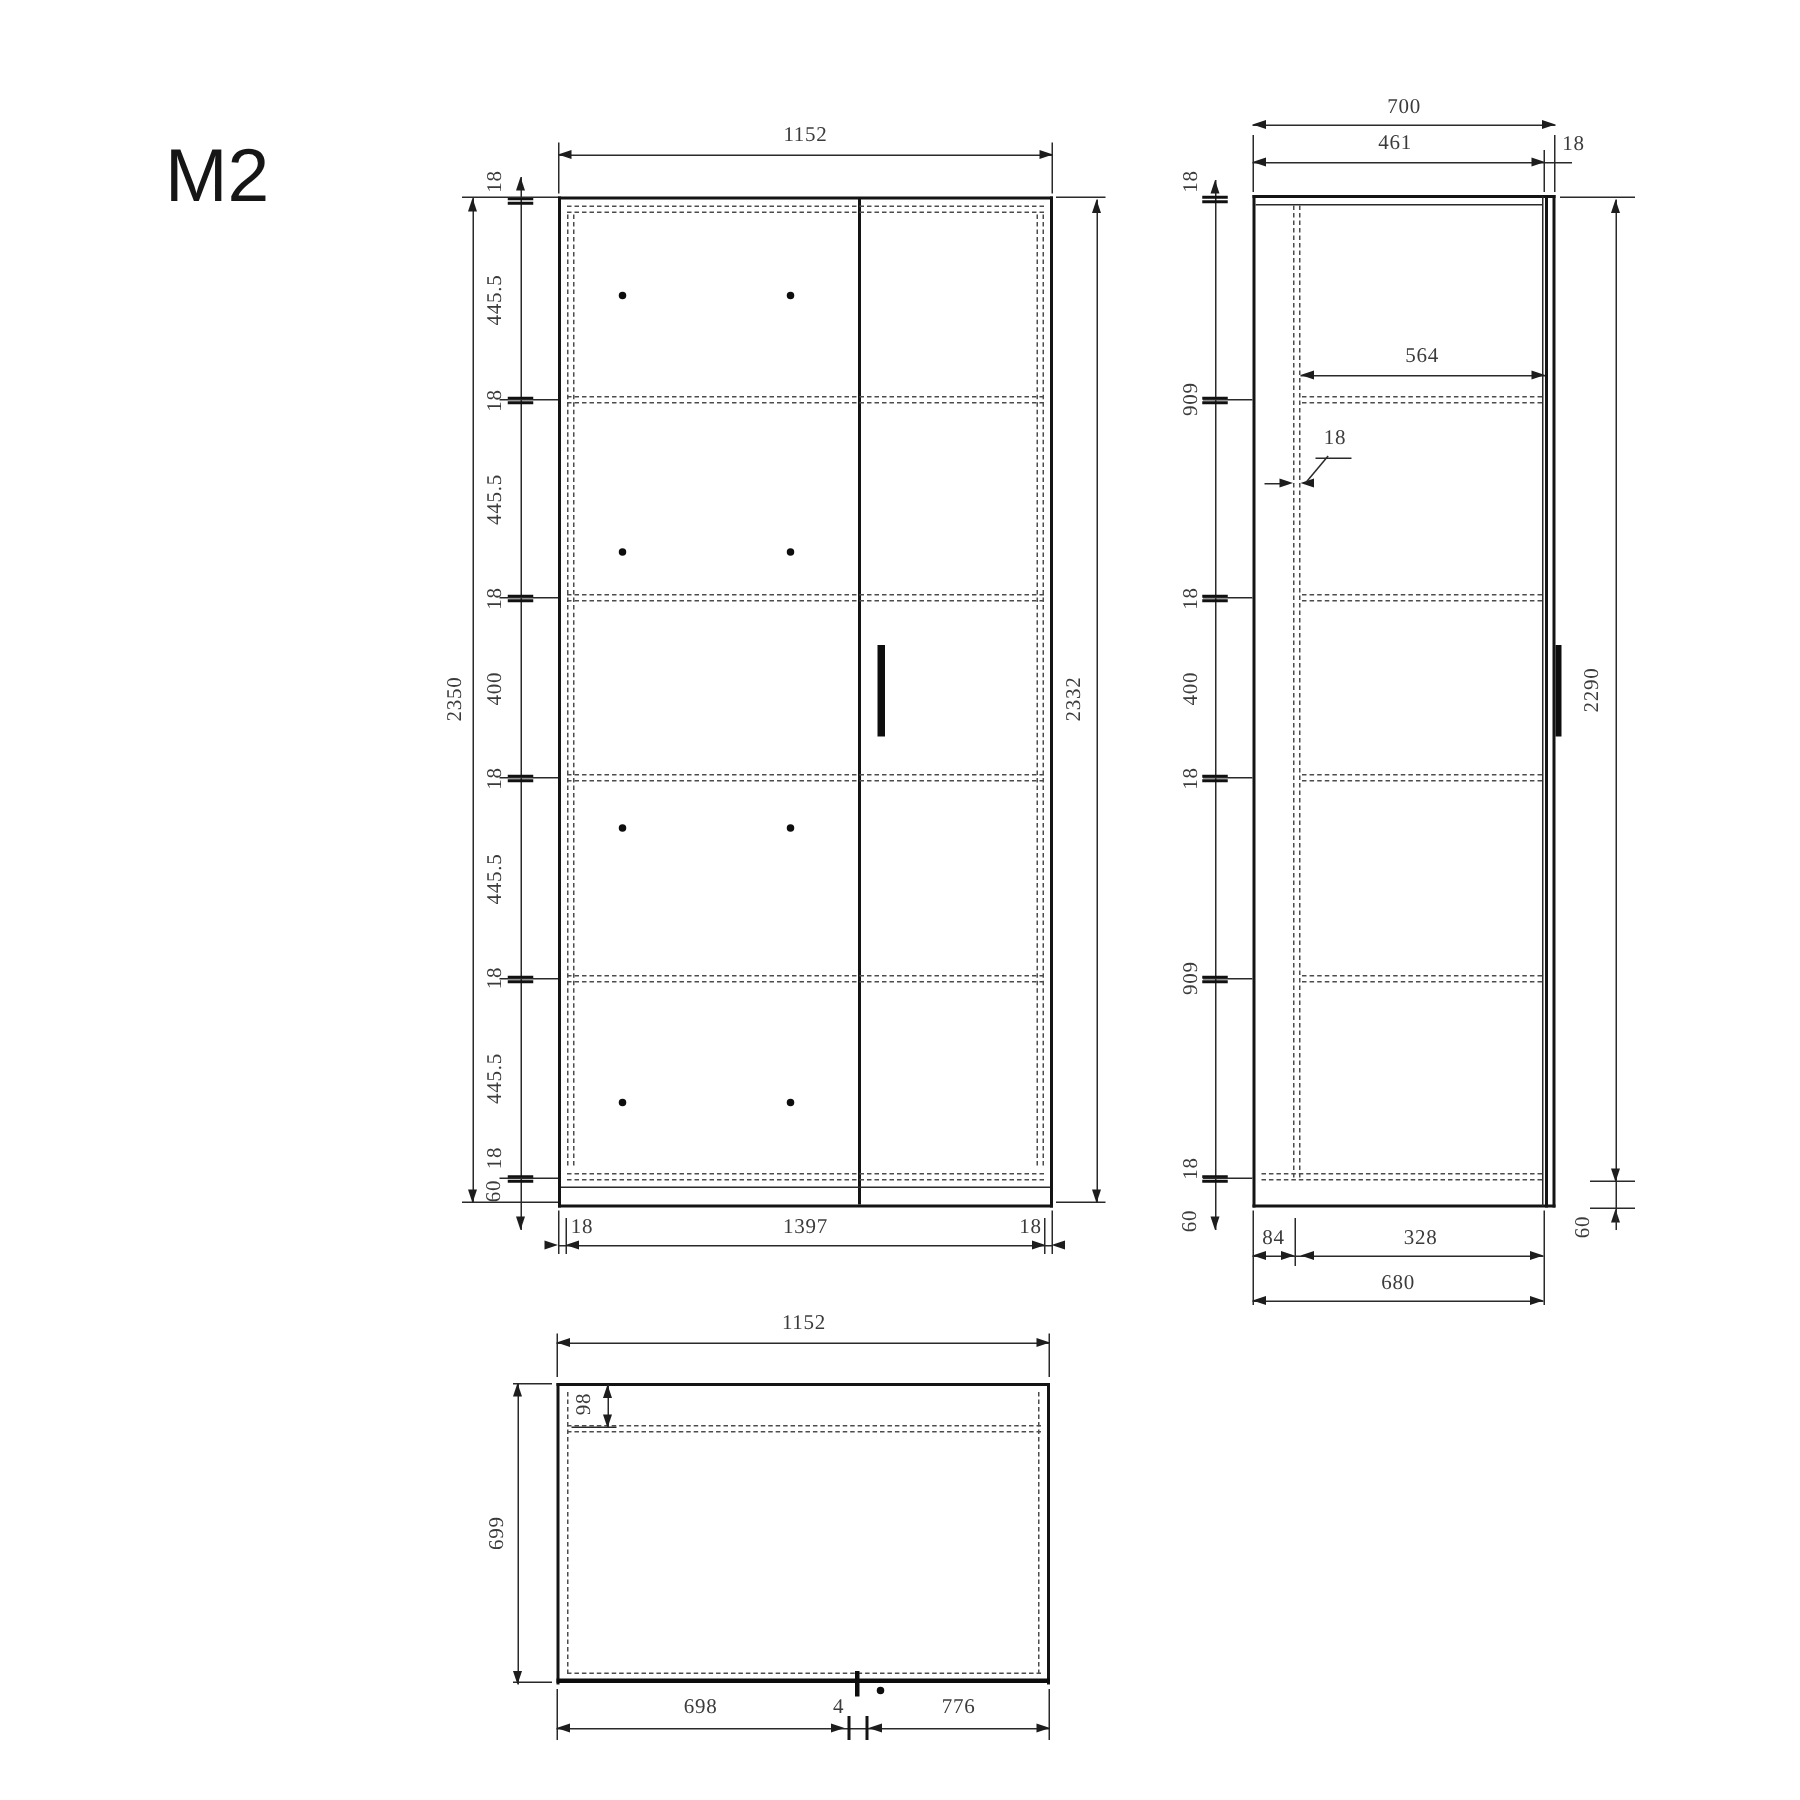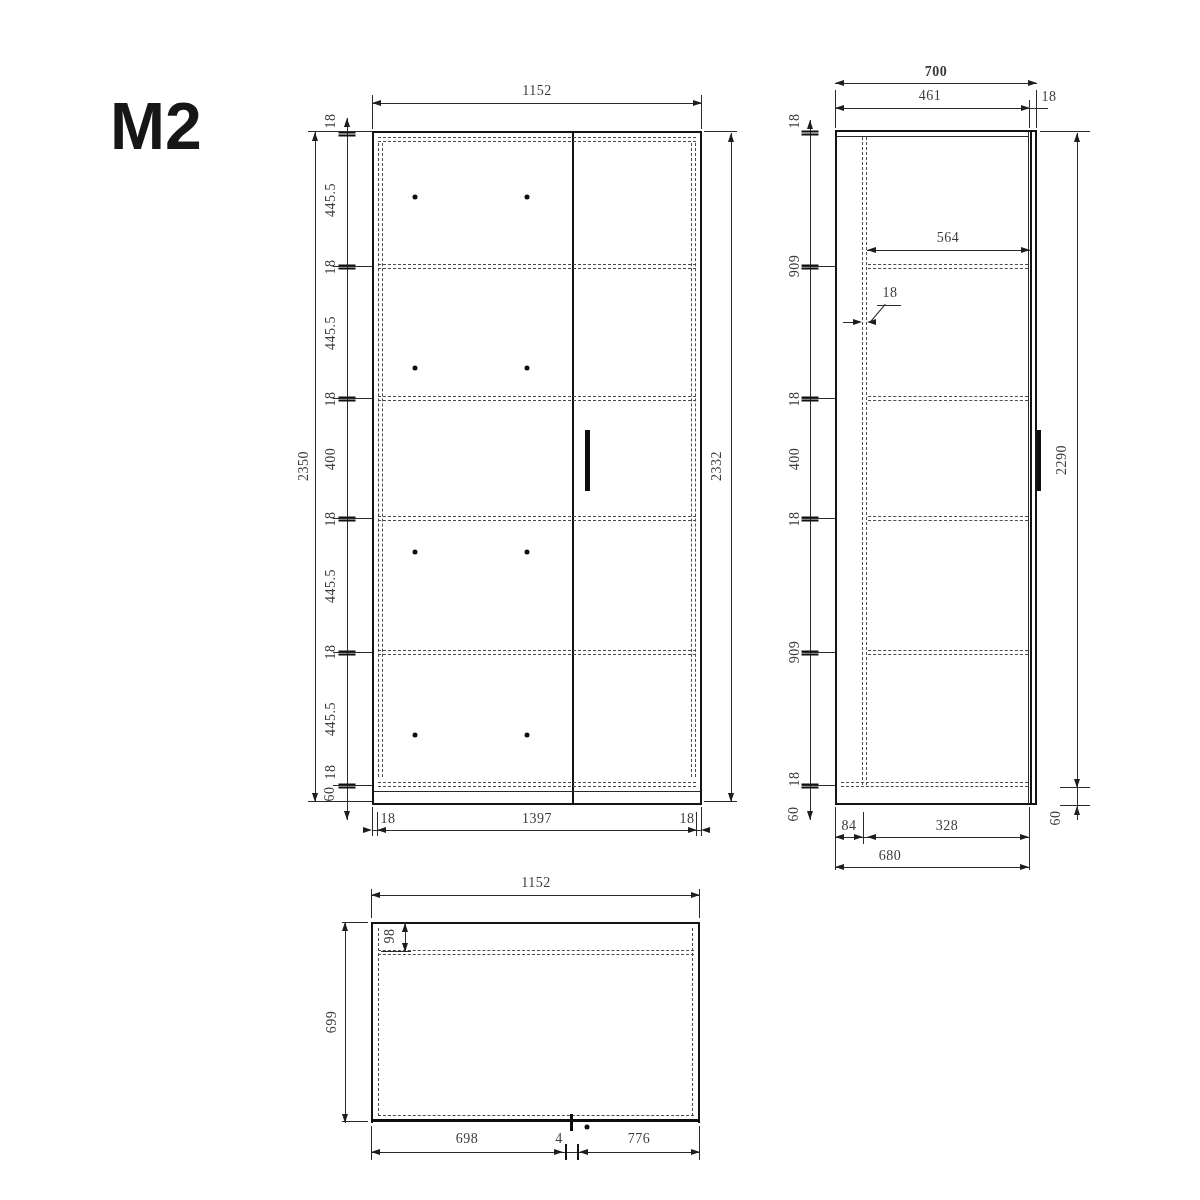--- a/index.html
+++ b/index.html
@@ -14,21 +14,21 @@
   .lv3{position:absolute;width:3px;background:#0c0c0c;}
   
   .dh{position:absolute;height:0;border-top:1px dashed #4c4c4c;}
   .dv{position:absolute;width:0;border-left:1px dashed #4c4c4c;}
   
   .bandh{position:absolute;height:5px;border-top:1px dashed #4c4c4c;border-bottom:1px dashed #4c4c4c;box-sizing:border-box;}
   .bandv{position:absolute;width:5px;border-left:1px dashed #4c4c4c;border-right:1px dashed #4c4c4c;box-sizing:border-box;}
   
   .lab{position:absolute;font-size:14px;color:#3b3b3b;white-space:nowrap;transform:translate(-50%,-50%);letter-spacing:0.5px;}
   .vlab{position:absolute;font-size:14px;color:#3b3b3b;white-space:nowrap;transform:translate(-50%,-50%) rotate(-90deg);letter-spacing:0.5px;}
-  .title{position:absolute;font-family:"Liberation Sans",sans-serif;font-weight:bold;font-size:66px;color:#161616;}
+  .title{position:absolute;font-family:"Liberation Sans",sans-serif;font-weight:normal;font-size:50px;color:#161616;}
   
   .ar{position:absolute;width:0;height:0;border:solid transparent;}
   .ar.l{border-width:3.5px 9px 3.5px 0;border-right-color:#1d1d1d;}
   .ar.r{border-width:3.5px 0 3.5px 9px;border-left-color:#1d1d1d;}
   .ar.u{border-width:0 3.5px 9px 3.5px;border-bottom-color:#1d1d1d;}
   .ar.d{border-width:9px 3.5px 0 3.5px;border-top-color:#1d1d1d;}
   
   .tk{position:absolute;width:17px;height:5px;border-top:2px solid #111;border-bottom:2px solid #111;box-sizing:border-box;transform:translate(-50%,-50%);}
   .dot{position:absolute;width:5px;height:5px;background:#0e0e0e;border-radius:50%;transform:translate(-50%,-50%);}
   .handle{position:absolute;background:#0e0e0e;}
@@ -139,21 +139,21 @@
   <div class="bandh" style="left:868px;top:516px;width:160px;"></div>
   <div class="bandh" style="left:868px;top:650px;width:160px;"></div>
   <div class="bandh" style="left:841px;top:782px;width:187px;"></div>
   <div class="handle" style="left:1037px;top:430px;width:4px;height:61px;"></div>
 
   <div class="lv" style="left:835px;top:90px;height:38px;"></div>
   <div class="lv" style="left:1036px;top:90px;height:38px;"></div>
   <div class="lh" style="left:835px;top:83px;width:202px;"></div>
   <div class="ar l" style="left:835px;top:80px;"></div>
   <div class="ar r" style="left:1028px;top:80px;"></div>
-  <div class="lab" style="left:936px;top:72px;font-weight:bold;">700</div>
+  <div class="lab" style="left:936px;top:72px;">700</div>
   <div class="lv" style="left:1029px;top:100px;height:28px;"></div>
   <div class="lh" style="left:835px;top:108px;width:195px;"></div>
   <div class="lh" style="left:1030px;top:108px;width:18px;"></div>
   <div class="ar l" style="left:835px;top:105px;"></div>
   <div class="ar r" style="left:1021px;top:105px;"></div>
   <div class="lab" style="left:930px;top:96px;">461</div>
   <div class="lab" style="left:1049px;top:97px;">18</div>
 
   <div class="lh" style="left:867px;top:250px;width:163px;"></div>
   <div class="ar l" style="left:867px;top:247px;"></div>
@@ -208,21 +208,21 @@
   <div class="lh" style="left:835px;top:837px;width:194px;"></div>
   <div class="ar l" style="left:835px;top:834px;"></div>
   <div class="ar r" style="left:854px;top:834px;"></div>
   <div class="ar l" style="left:867px;top:834px;"></div>
   <div class="ar r" style="left:1020px;top:834px;"></div>
   <div class="lab" style="left:849px;top:826px;">84</div>
   <div class="lab" style="left:947px;top:826px;">328</div>
   <div class="lh" style="left:835px;top:867px;width:194px;"></div>
   <div class="ar l" style="left:835px;top:864px;"></div>
   <div class="ar r" style="left:1020px;top:864px;"></div>
-  <div class="lab" style="left:890px;top:856px;font-family:Liberation Serif, serif;">680</div>
+  <div class="lab" style="left:932px;top:856px;font-family:Liberation Serif, serif;">680</div>
 
   <div class="lh2" style="left:371px;top:922px;width:329px;"></div>
   <div class="lv2" style="left:371px;top:922px;height:201px;"></div>
   <div class="lv2" style="left:698px;top:922px;height:201px;"></div>
   <div class="lh3" style="left:371px;top:1119px;width:329px;"></div>
   <div class="dh" style="left:378px;top:1115px;width:316px;"></div>
   <div class="dv" style="left:378px;top:928px;height:188px;"></div>
   <div class="dv" style="left:692px;top:928px;height:188px;"></div>
   <div class="bandh" style="left:378px;top:950px;width:316px;"></div>
   <div class="lv3" style="left:570px;top:1114px;height:17px;"></div>

